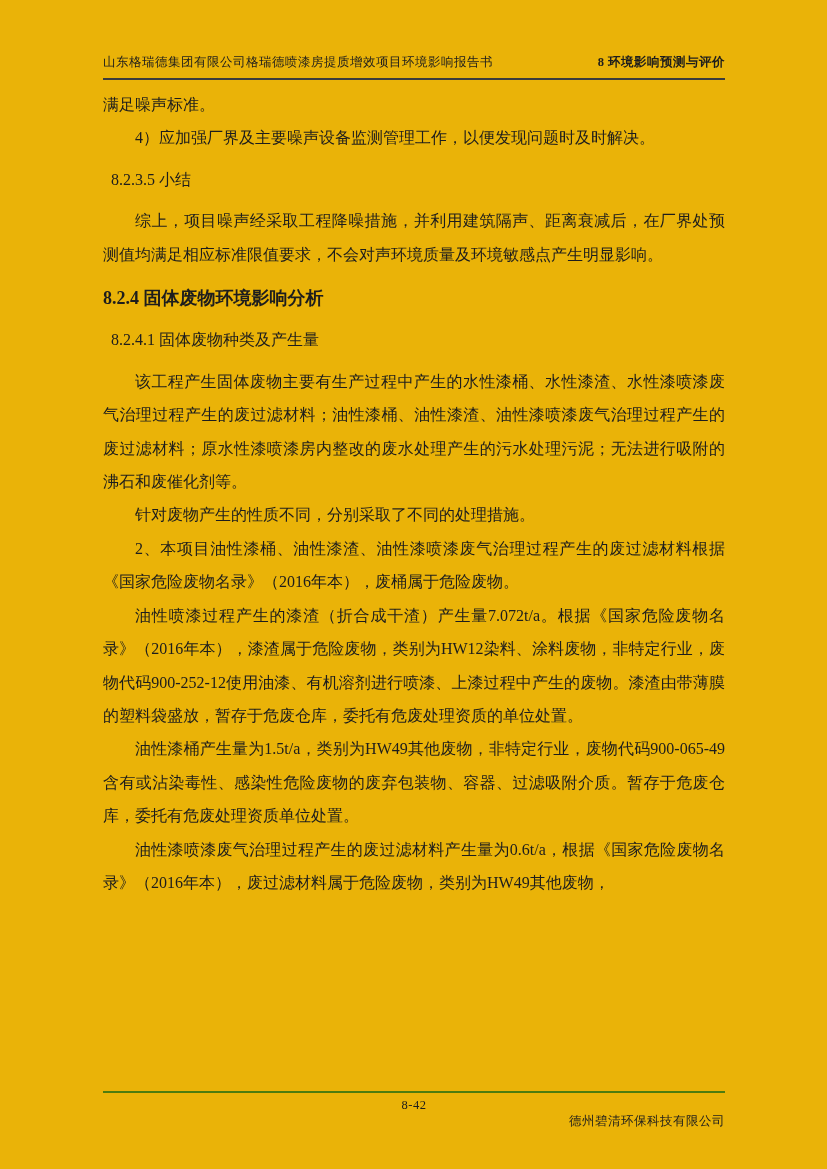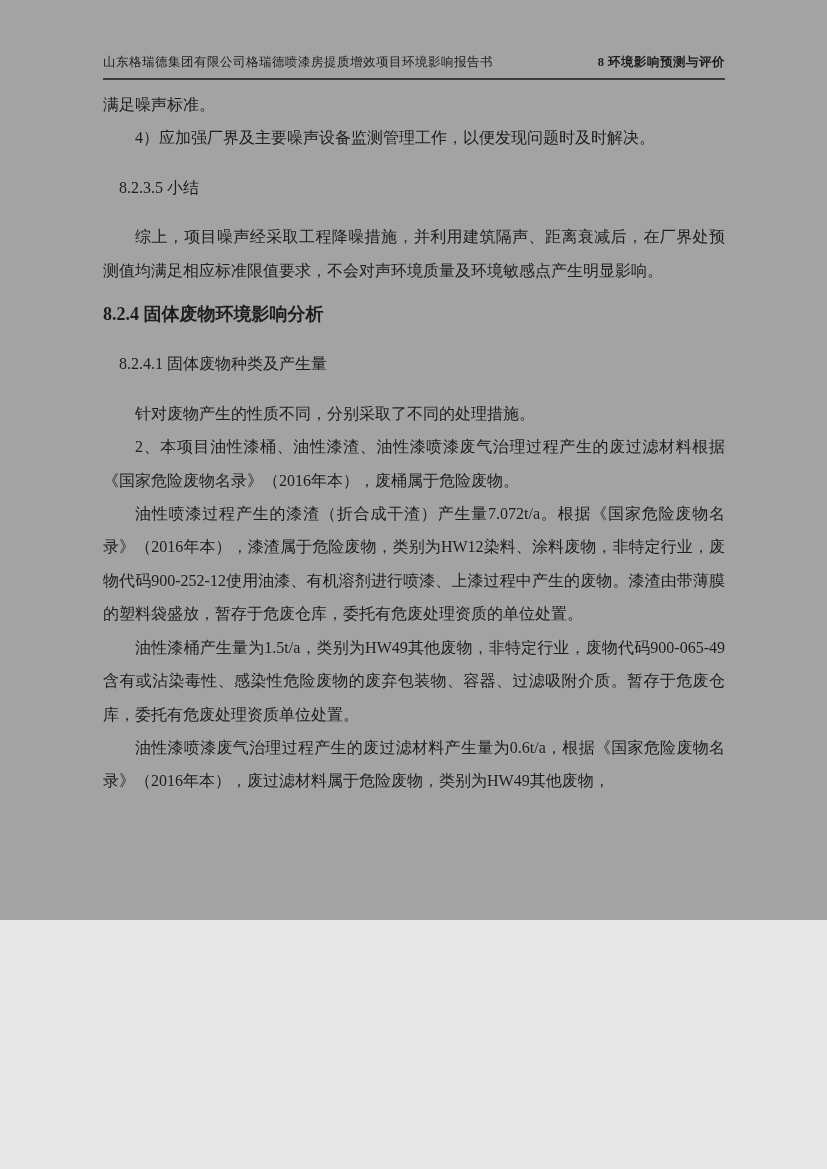--- a/index.html
+++ b/index.html
@@ -3,23 +3,23 @@
 <meta charset="utf-8">
 <style>
   html, body {
     margin: 0;
     padding: 0;
     background: #e8e8e8;
   }
   .page {
     position: relative;
     width: 827px;
-    height: 920px;
+    height: 1169px;
     margin: 0 auto;
-    background: #a3a3a3;
+    background: #eab308;
     font-family: "Liberation Serif", "DejaVu Serif", serif;
     color: #1d1d1d;
     overflow: hidden;
   }
   
   .page-header {
     position: absolute;
     top: 0;
     left: 103px;
     width: 622px;
@@ -54,21 +54,21 @@
   .h-l2 {
     font-size: 18px;
     font-weight: bold;
     margin: 11px 0 7px 0;
     line-height: 33.4px;
     text-indent: 0;
   }
   .h-l3 {
     font-size: 16px;
     font-weight: normal;
-    margin: 16px;
+    margin: 8px;
     line-height: 33.4px;
     text-indent: 0;
   }
   
   .page-footer {
     position: absolute;
     top: 1091px;
     left: 103px;
     width: 622px;
     height: 28px;
@@ -99,20 +99,21 @@
     <span class="hdr-right">8 环境影响预测与评价</span>
   </header>
 
   <main class="page-body">
     <p class="cont">满足噪声标准。</p>
     <p>4）应加强厂界及主要噪声设备监测管理工作，以便发现问题时及时解决。</p>
     <h3 class="h-l3">8.2.3.5 小结</h3>
     <p>综上，项目噪声经采取工程降噪措施，并利用建筑隔声、距离衰减后，在厂界处预测值均满足相应标准限值要求，不会对声环境质量及环境敏感点产生明显影响。</p>
     <h2 class="h-l2">8.2.4 固体废物环境影响分析</h2>
     <h3 class="h-l3">8.2.4.1 固体废物种类及产生量</h3>
+    <p>该工程产生固体废物主要有生产过程中产生的水性漆桶、水性漆渣、水性漆喷漆废气治理过程产生的废过滤材料；油性漆桶、油性漆渣、油性漆喷漆废气治理过程产生的废过滤材料；原水性漆喷漆房内整改的废水处理产生的污水处理污泥；无法进行吸附的沸石和废催化剂等。</p>
     <p>针对废物产生的性质不同，分别采取了不同的处理措施。</p>
     <p>2、本项目油性漆桶、油性漆渣、油性漆喷漆废气治理过程产生的废过滤材料根据《国家危险废物名录》（2016年本），废桶属于危险废物。</p>
     <p>油性喷漆过程产生的漆渣（折合成干渣）产生量7.072t/a。根据《国家危险废物名录》（2016年本），漆渣属于危险废物，类别为HW12染料、涂料废物，非特定行业，废物代码900-252-12使用油漆、有机溶剂进行喷漆、上漆过程中产生的废物。漆渣由带薄膜的塑料袋盛放，暂存于危废仓库，委托有危废处理资质的单位处置。</p>
     <p>油性漆桶产生量为1.5t/a，类别为HW49其他废物，非特定行业，废物代码900-065-49含有或沾染毒性、感染性危险废物的废弃包装物、容器、过滤吸附介质。暂存于危废仓库，委托有危废处理资质单位处置。</p>
     <p>油性漆喷漆废气治理过程产生的废过滤材料产生量为0.6t/a，根据《国家危险废物名录》（2016年本），废过滤材料属于危险废物，类别为HW49其他废物，</p>
   </main>
 
   <footer class="page-footer">
     <span class="pagenum">8-42</span>
     <span class="company">德州碧清环保科技有限公司</span>

